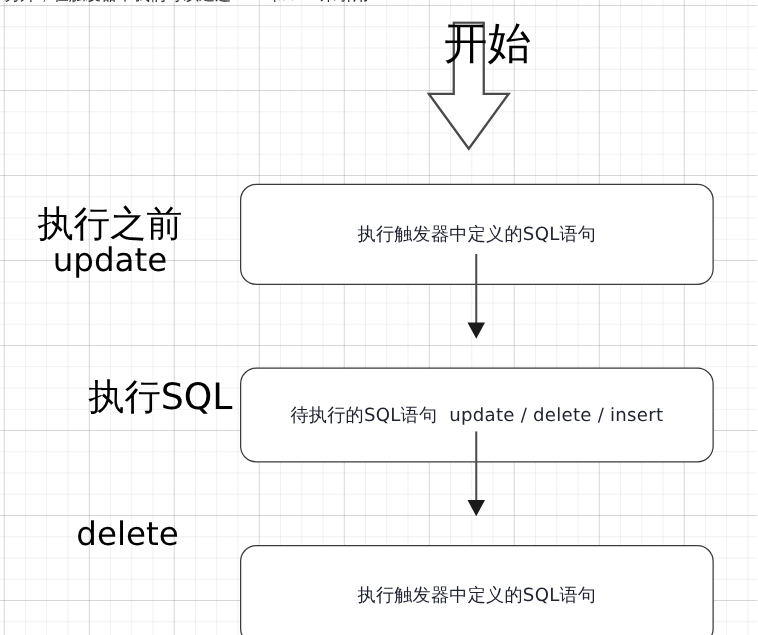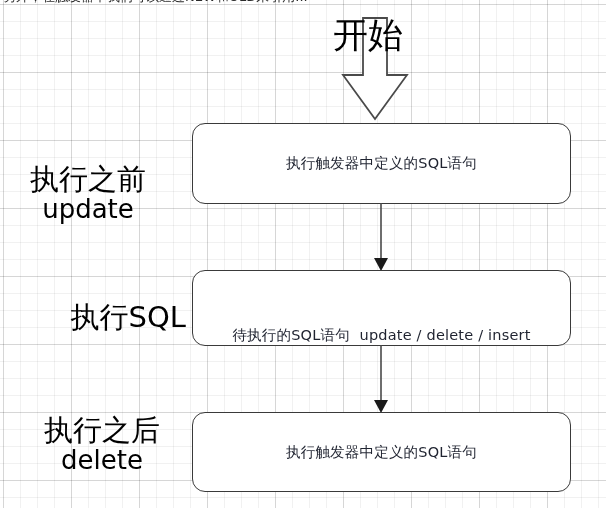--- a/index.html
+++ b/index.html
@@ -48,31 +48,32 @@
   
   .proc-box {
     position: absolute;
     box-sizing: border-box;
     border: 1.6px solid #3a3a3a;
     border-radius: 13px;
     background: #ffffff;
     display: flex;
     align-items: center;
     justify-content: center;
+    margin-top: 24px;
   }
   .proc-box .box-label {
     font-size: 14.5px;
     color: #1f2330;
     letter-spacing: 0.2px;
     white-space: pre;
     font-family: "DejaVu Sans", "Liberation Sans", sans-serif;
   }
 
   #box-before  { left: 192px; top: 123px; width: 379px; height: 81px; }
-  #box-sql     { left: 192px; top: 270px; width: 379px; height: 76px; align-items: flex-end; }
+  #box-sql     { left: 192px; top: 270px; width: 379px; height: 76px; }
   #box-after   { left: 192px; top: 412px; width: 379px; height: 80px; }
 
   
   .stage-label {
     position: absolute;
     text-align: center;
     color: #000000;
     font-family: "DejaVu Sans", "Liberation Sans", sans-serif;
     line-height: 1.12;
   }
@@ -90,21 +91,21 @@
     top: 17px;
     width: 68px;
     height: 104px;
   }
   
   #start-text {
     position: absolute;
     left: 333px;
     top: 15px;
     width: 92px;
-    text-align: left;
+    text-align: right;
     font-size: 35px;
     line-height: 40px;
     color: #000000;
     font-family: "DejaVu Sans", "Liberation Sans", sans-serif;
   }
 
   
   .connector {
     position: absolute;
     left: 355px;
@@ -161,21 +162,20 @@
   <div class="proc-box" id="box-sql">
     <span class="box-label">待执行的SQL语句  update / delete / insert</span>
   </div>
 
   <svg class="connector" id="conn-2" viewBox="0 0 52 69" xmlns="http://www.w3.org/2000/svg">
     <line x1="26" y1="0" x2="26" y2="58" stroke="#4a4a4a" stroke-width="1.6"></line>
     <polygon points="19,55 33,55 26,68" fill="#1a1a1a"></polygon>
   </svg>
 
   <div class="stage-label" id="label-after">
-    <span class="cn">执行之后</span>
     <span class="en">delete</span>
   </div>
 
   <div class="proc-box" id="box-after">
     <span class="box-label">执行触发器中定义的SQL语句</span>
   </div>
 
 
 </div>
 

